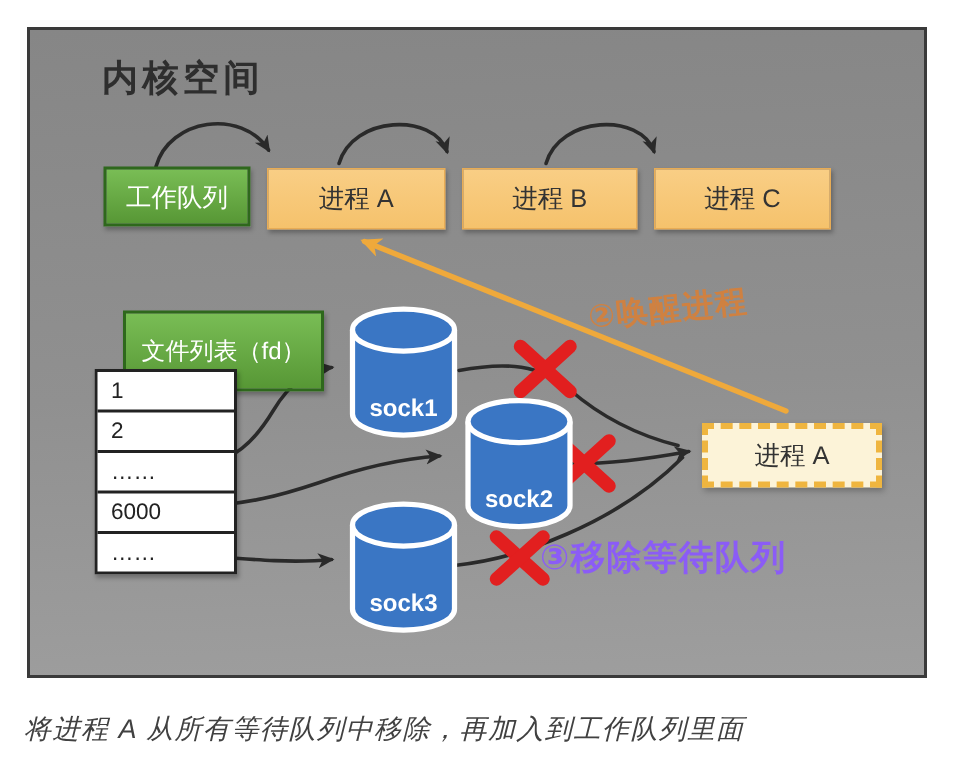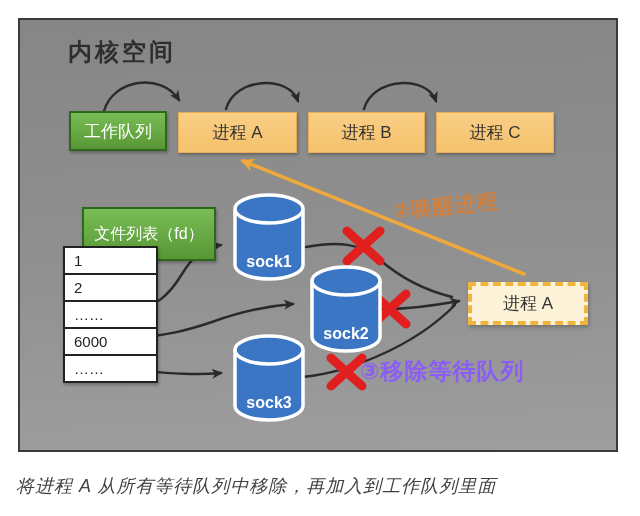--- a/index.html
+++ b/index.html
@@ -32,21 +32,21 @@
   .fd-table { position:absolute; left:63px; top:246px; width:95px; height:137px;
               background:#fff; border:2px solid #222; display:flex; flex-direction:column;
               box-shadow:1px 2px 3px rgba(0,0,0,.28); }
   .fd-row { flex:1; display:flex; align-items:center; padding-left:9px;
             font-size:15px; color:#222; border-bottom:2px solid #222; }
   .fd-row:last-child { border-bottom:none; }
 
   .cyl { position:absolute; width:76px; height:90px; }
   .cyl-label { position:absolute; left:0; bottom:11px; width:100%; text-align:center;
                color:#fff; font-weight:bold; font-size:16px; }
-  .cyl-sock1 { left:231px; top:192px; }
+  .cyl-sock1 { left:231px; top:203px; }
   .cyl-sock2 { left:308px; top:264px; }
   .cyl-sock3 { left:231px; top:333px; }
 
   .dashed-box { position:absolute; left:468px; top:282px; width:120px; height:43px;
                 background:#fcf3d8; border:4px dashed #efb53f; display:flex;
                 align-items:center; justify-content:center; font-size:17px; color:#333;
                 box-shadow:1px 2px 4px rgba(0,0,0,.25); }
 
   .wake-label { position:absolute; left:392px; top:192px; font-size:21px; font-weight:bold;
                 color:#e07e2e; opacity:.8; letter-spacing:1px; transform:rotate(-6deg); }

